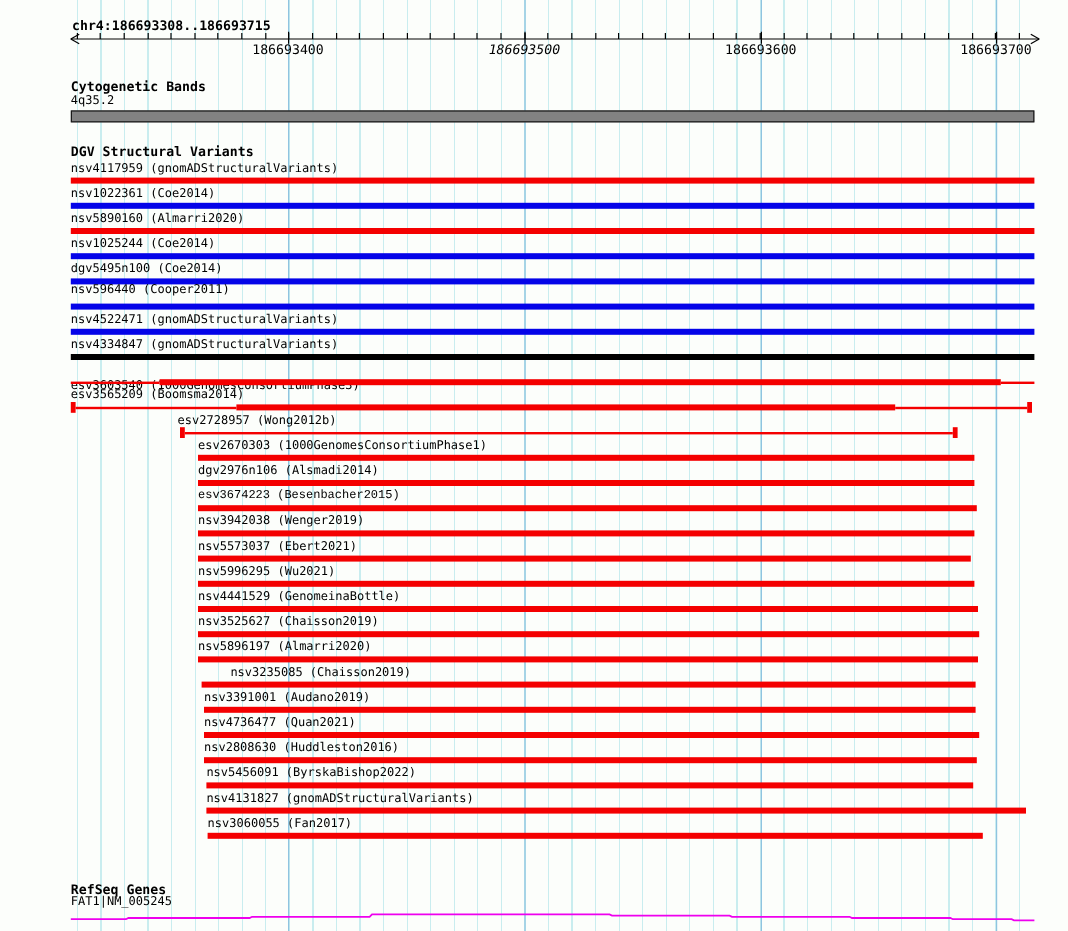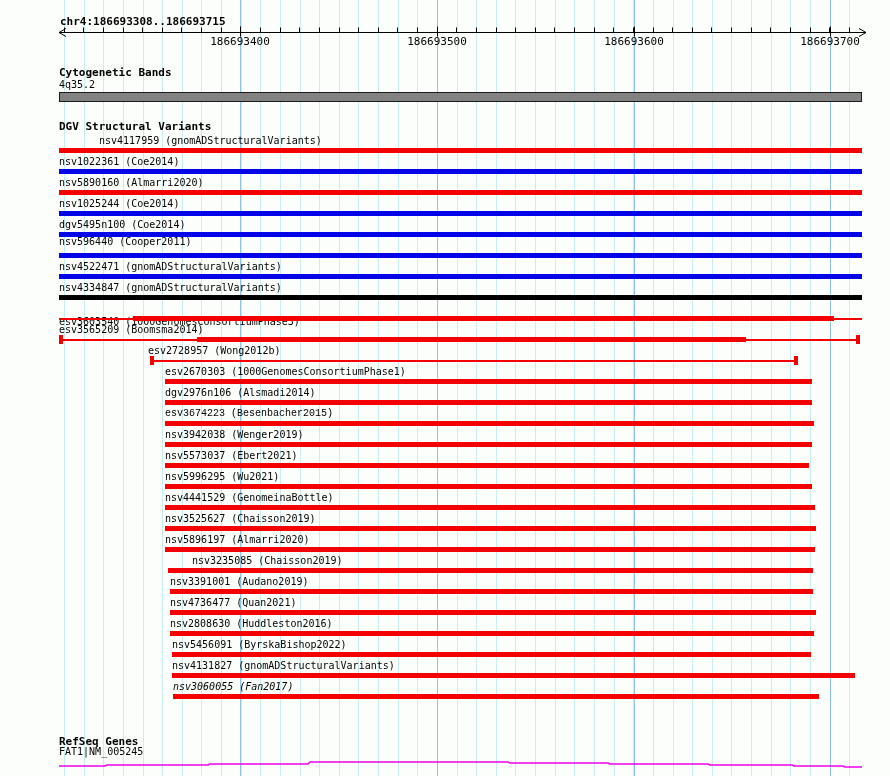--- a/index.html
+++ b/index.html
@@ -102,32 +102,32 @@
       <line x1="810.5" y1="27.5" x2="810.5" y2="32.5" stroke="#000" stroke-width="1"></line>
       <line x1="829.5" y1="27.5" x2="829.5" y2="32.5" stroke="#000" stroke-width="1"></line>
       <line x1="849.5" y1="27.5" x2="849.5" y2="32.5" stroke="#000" stroke-width="1"></line>
       <line x1="240.5" y1="26.5" x2="240.5" y2="36.5" stroke="#000" stroke-width="1"></line>
       <line x1="437.5" y1="26.5" x2="437.5" y2="36.5" stroke="#000" stroke-width="1"></line>
       <line x1="634.5" y1="26.5" x2="634.5" y2="36.5" stroke="#000" stroke-width="1"></line>
       <line x1="830.5" y1="26.5" x2="830.5" y2="36.5" stroke="#000" stroke-width="1"></line>
     </svg>
   <div id="ruler-labels">
       <div class="tick-label mono" style="left: 207px; top: 36px;">186693400</div>
-      <div class="tick-label mono" style="left: 404px; top: 36px;">186693500</div>
+      <div class="tick-label mono" style="left: 404px; top: 36px; font-style: italic;">186693500</div>
       <div class="tick-label mono" style="left: 601px; top: 36px;">186693600</div>
       <div class="tick-label mono" style="left: 797px; top: 36px;">186693700</div>
     </div>
 
   <div class="section-header" style="left:59px;top:66px;">Cytogenetic Bands</div>
   <div class="plain-label" style="left:59px;top:79px;">4q35.2</div>
   <div class="cytoband" id="cytoband-bar" style="left: 59px; top: 92px; width: 803px; height: 10px; background: rgb(130, 130, 130);"></div>
 
   <div class="section-header" style="left:59px;top:120px;">DGV Structural Variants</div>
   <div id="tracks">
-      <div class="vlabel mono" style="left: 59px; top: 135px; margin-left: 40px;">nsv4117959 (gnomADStructuralVariants)</div>
+      <div class="vlabel mono" style="left: 59px; top: 135px;">nsv4117959 (gnomADStructuralVariants)</div>
       <div class="seg-bar" style="top: 148px; left: 59px; width: 803px; background: rgb(244, 0, 0);"></div>
       <div class="vlabel mono" style="left: 59px; top: 156px;">nsv1022361 (Coe2014)</div>
       <div class="seg-bar" style="top: 169px; left: 59px; width: 803px; background: rgb(4, 4, 232);"></div>
       <div class="vlabel mono" style="left: 59px; top: 177px;">nsv5890160 (Almarri2020)</div>
       <div class="seg-bar" style="top: 190px; left: 59px; width: 803px; background: rgb(244, 0, 0);"></div>
       <div class="vlabel mono" style="left: 59px; top: 198px;">nsv1025244 (Coe2014)</div>
       <div class="seg-bar" style="top: 211px; left: 59px; width: 803px; background: rgb(4, 4, 232);"></div>
       <div class="vlabel mono" style="left: 59px; top: 219px;">dgv5495n100 (Coe2014)</div>
       <div class="seg-bar" style="top: 232px; left: 59px; width: 803px; background: rgb(4, 4, 232);"></div>
       <div class="vlabel mono" style="left: 59px; top: 236px;">nsv596440 (Cooper2011)</div>
@@ -173,21 +173,21 @@
       <div class="vlabel mono" style="left: 170px; top: 576px;">nsv3391001 (Audano2019)</div>
       <div class="seg-bar" style="top: 589px; left: 170px; width: 643px; background: rgb(244, 0, 0);"></div>
       <div class="vlabel mono" style="left: 170px; top: 597px;">nsv4736477 (Quan2021)</div>
       <div class="seg-bar" style="top: 610px; left: 170px; width: 646px; background: rgb(244, 0, 0);"></div>
       <div class="vlabel mono" style="left: 170px; top: 618px;">nsv2808630 (Huddleston2016)</div>
       <div class="seg-bar" style="top: 631px; left: 170px; width: 644px; background: rgb(244, 0, 0);"></div>
       <div class="vlabel mono" style="left: 172px; top: 639px;">nsv5456091 (ByrskaBishop2022)</div>
       <div class="seg-bar" style="top: 652px; left: 172px; width: 639px; background: rgb(244, 0, 0);"></div>
       <div class="vlabel mono" style="left: 172px; top: 660px;">nsv4131827 (gnomADStructuralVariants)</div>
       <div class="seg-bar" style="top: 673px; left: 172px; width: 683px; background: rgb(244, 0, 0);"></div>
-      <div class="vlabel mono" style="left: 173px; top: 681px; font-style: italic;">nsv3060055 (Fan2017)</div>
+      <div class="vlabel mono" style="left: 173px; top: 681px;">nsv3060055 (Fan2017)</div>
       <div class="seg-bar" style="top: 694px; left: 173px; width: 646px; background: rgb(244, 0, 0);"></div>
     </div>
 
   <div class="section-header" style="left:59px;top:735px;">RefSeq Genes</div>
   <div class="plain-label" style="left:59px;top:746px;">FAT1|NM_005245</div>
   <svg id="gene-svg" width="890" height="776" style="pointer-events:none;">
       <polyline points="59,766 105,766 107,765 208,765 210,764 308,764 310,762 508,762 510,763 608,763 610,764 708,764 710,765 792,765 794,766 843,766 845,767 862,767" fill="none" stroke="#ee00ee" stroke-width="1.5" style="pointer-events: stroke;"></polyline>
     </svg>
 
 </div>

